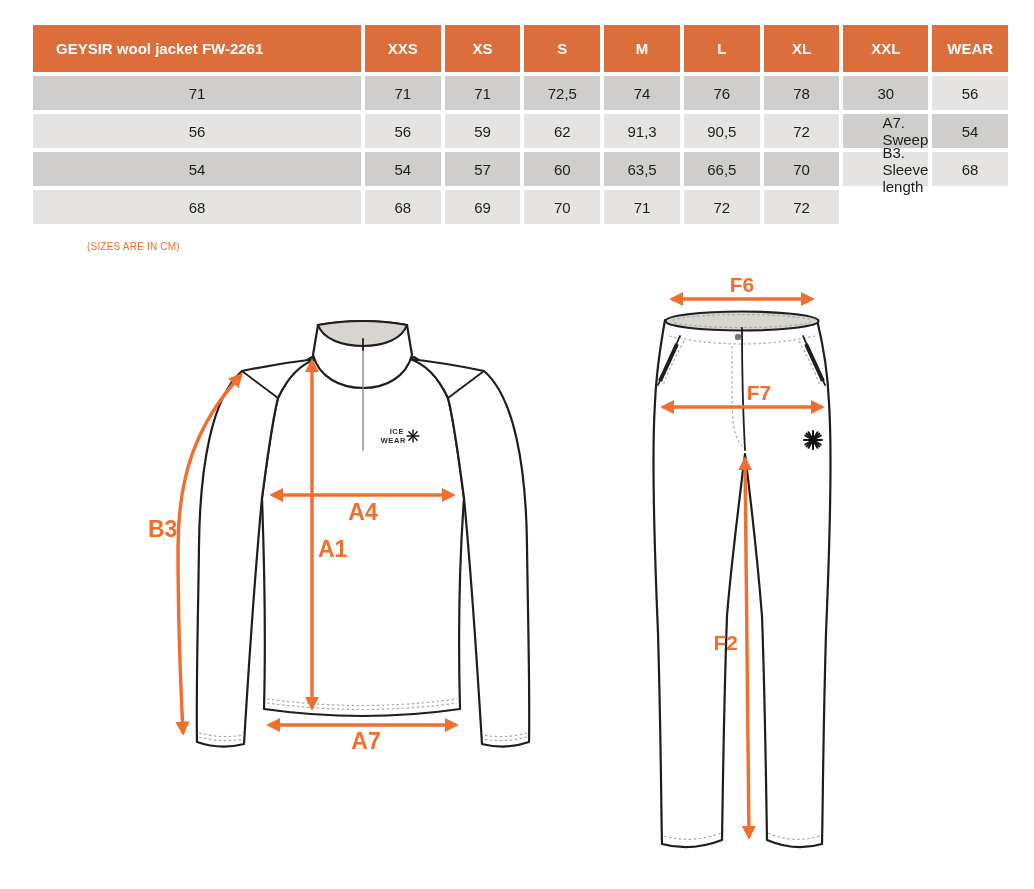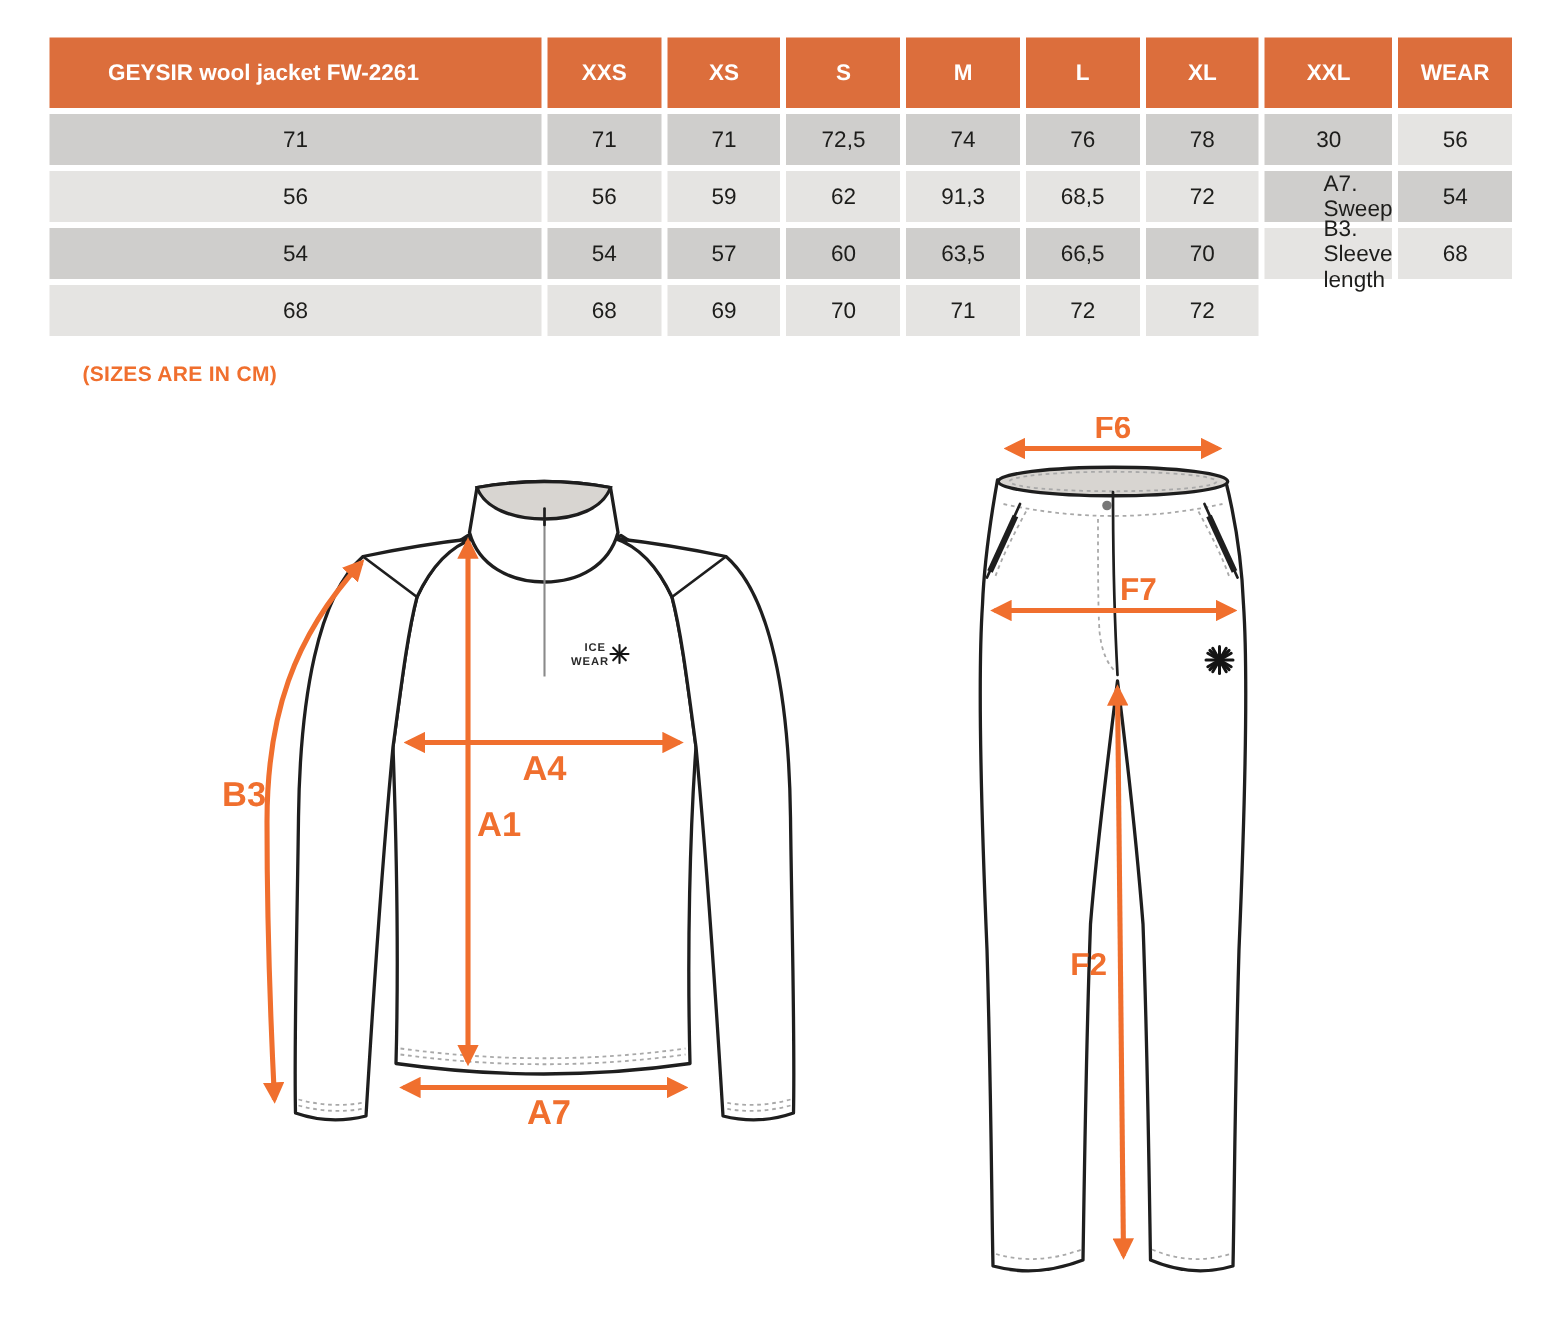--- a/index.html
+++ b/index.html
@@ -20,29 +20,29 @@
   
   .size-table{
     position:absolute;left:33px;top:25px;width:975px;
     display:grid;
     grid-template-columns:328px repeat(8,1fr);
     grid-template-rows:47px 34px 34px 34px 34px;
     gap:4px;
   }
   .cell{display:flex;align-items:center;justify-content:center;font-size:15px;}
   .cell.head{background:var(--accent);color:#fff;font-weight:bold;}
-  .cell.product{justify-content:flex-start;padding-left:39px;}
+  .cell.product{justify-content:flex-start;padding-left:23px;}
   .cell.rowlabel{justify-content:flex-start;padding-left:39px;}
   .r-dark{background:var(--row-dark);}
   .r-light{background:var(--row-light);}
 
   
   .units-note{
-    position:absolute;left:55px;top:241px;
-    color:var(--arrow);font-size:14px;font-weight:700;letter-spacing:.2px;
+    position:absolute;left:87px;top:241px;
+    color:var(--arrow);font-size:10px;font-weight:400;letter-spacing:.2px;
   }
 
   
   .diagram{position:absolute;}
   .diagram.jacket{left:140px;top:293px;}
   .diagram.pants{left:630px;top:278px;}
   .outline{fill:#fff;stroke:var(--line);stroke-width:2.2;stroke-linejoin:round;stroke-linecap:round;}
   .seam{fill:none;stroke:var(--line);stroke-width:1.8;stroke-linecap:round;}
   .thin{fill:none;stroke:#8a8a8a;stroke-width:1.4;}
   .stitch{fill:none;stroke:var(--stitch);stroke-width:1.2;stroke-dasharray:2.5 2.5;}
@@ -82,21 +82,21 @@
     <div class="cell r-dark">76</div>
     <div class="cell r-dark">78</div>
     <div class="cell r-dark">30</div>
 
     <div class="cell r-light">56</div>
     <div class="cell r-light">56</div>
     <div class="cell r-light">56</div>
     <div class="cell r-light">59</div>
     <div class="cell r-light">62</div>
     <div class="cell r-light">91,3</div>
-    <div class="cell r-light">68,5</div>
+    <div class="cell r-light">90,5</div>
     <div class="cell r-light">72</div>
 
     <div class="cell rowlabel r-dark">A7. Sweep</div>
     <div class="cell r-dark">54</div>
     <div class="cell r-dark">54</div>
     <div class="cell r-dark">54</div>
     <div class="cell r-dark">57</div>
     <div class="cell r-dark">60</div>
     <div class="cell r-dark">63,5</div>
     <div class="cell r-dark">66,5</div>

